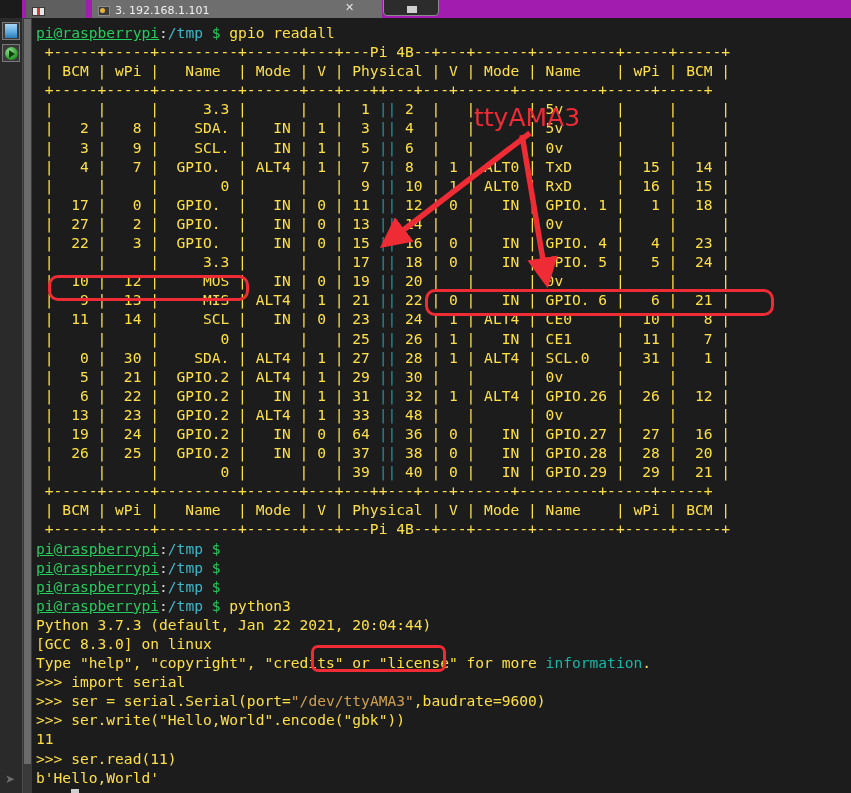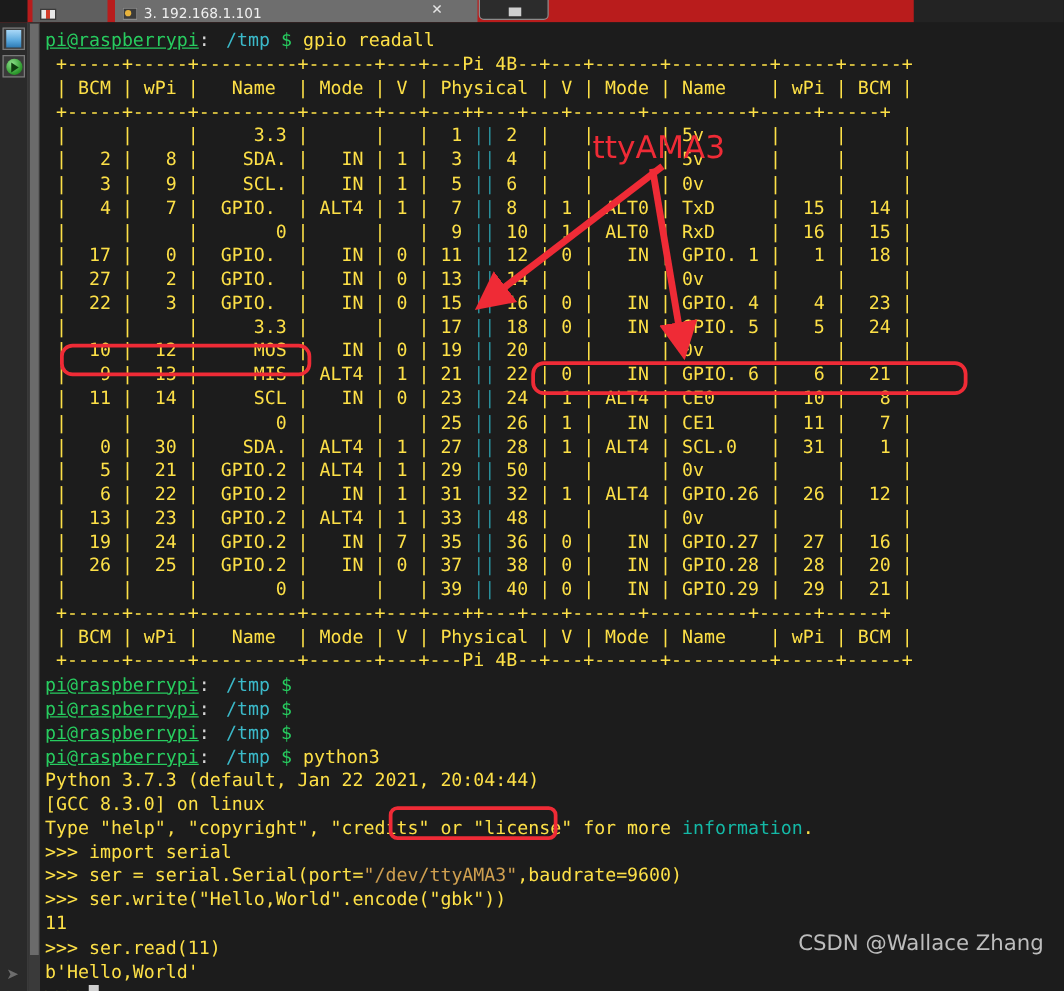--- a/index.html
+++ b/index.html
@@ -16,22 +16,22 @@
     width: 851px;
     height: 793px;
     overflow: hidden;
     background: #232323;
   }
 
   
   .tabstrip {
     position: absolute;
     left: 0; top: 0;
-    width: 731px; height: 18px;
-    background: #b91c1c;
+    width: 851px; height: 18px;
+    background: #a21caf;
     overflow: hidden;
   }
   .tab-left-gutter {
     position: absolute;
     left: 0; top: 0;
     width: 22px; height: 18px;
     background: #1b1b1b;
   }
   .tab {
     position: absolute;
@@ -187,21 +187,21 @@
     margin: 0;
     font-family: "DejaVu Sans Mono", "Liberation Mono", monospace;
     font-size: 14.6px;
     line-height: 19.1px;
     color: #d6d6d6;
     white-space: pre;
     letter-spacing: 0px;
   }
   .c-user   { color: #27cc5f; text-decoration: underline; }
   .c-colon  { color: #d6d6d6; }
-  .c-path   { color: #3bb9c9; margin-left: 13px; }
+  .c-path   { color: #3bb9c9; }
   .c-dollar { color: #27cc5f; }
   .c-plain  { color: #fde047; }
   .c-teal   { color: #2a8f9b; }
   .c-blue   { color: #14b8a6; }
   .c-string { color: #d0a050; }
 
   .cursor {
     display: inline-block;
     width: 8px;
     height: 15px;
@@ -292,24 +292,24 @@
 <span class="c-plain"> |     |     |       0 |      |   |  9 </span><span class="c-teal">||</span><span class="c-plain"> 10 | 1 | ALT0 | RxD     |  16 |  15 |</span>
 <span class="c-plain"> |  17 |   0 |  GPIO.  |   IN | 0 | 11 </span><span class="c-teal">||</span><span class="c-plain"> 12 | 0 |   IN | GPIO. 1 |   1 |  18 |</span>
 <span class="c-plain"> |  27 |   2 |  GPIO.  |   IN | 0 | 13 </span><span class="c-teal">||</span><span class="c-plain"> 14 |   |      | 0v      |     |     |</span>
 <span class="c-plain"> |  22 |   3 |  GPIO.  |   IN | 0 | 15 </span><span class="c-teal">||</span><span class="c-plain"> 16 | 0 |   IN | GPIO. 4 |   4 |  23 |</span>
 <span class="c-plain"> |     |     |     3.3 |      |   | 17 </span><span class="c-teal">||</span><span class="c-plain"> 18 | 0 |   IN | GPIO. 5 |   5 |  24 |</span>
 <span class="c-plain"> |  10 |  12 |     MOS |   IN | 0 | 19 </span><span class="c-teal">||</span><span class="c-plain"> 20 |   |      | 0v      |     |     |</span>
 <span class="c-plain"> |   9 |  13 |     MIS | ALT4 | 1 | 21 </span><span class="c-teal">||</span><span class="c-plain"> 22 | 0 |   IN | GPIO. 6 |   6 |  21 |</span>
 <span class="c-plain"> |  11 |  14 |     SCL |   IN | 0 | 23 </span><span class="c-teal">||</span><span class="c-plain"> 24 | 1 | ALT4 | CE0     |  10 |   8 |</span>
 <span class="c-plain"> |     |     |       0 |      |   | 25 </span><span class="c-teal">||</span><span class="c-plain"> 26 | 1 |   IN | CE1     |  11 |   7 |</span>
 <span class="c-plain"> |   0 |  30 |    SDA. | ALT4 | 1 | 27 </span><span class="c-teal">||</span><span class="c-plain"> 28 | 1 | ALT4 | SCL.0   |  31 |   1 |</span>
-<span class="c-plain"> |   5 |  21 |  GPIO.2 | ALT4 | 1 | 29 </span><span class="c-teal">||</span><span class="c-plain"> 50 |   |      | 0v      |     |     |</span>
+<span class="c-plain"> |   5 |  21 |  GPIO.2 | ALT4 | 1 | 29 </span><span class="c-teal">||</span><span class="c-plain"> 30 |   |      | 0v      |     |     |</span>
 <span class="c-plain"> |   6 |  22 |  GPIO.2 |   IN | 1 | 31 </span><span class="c-teal">||</span><span class="c-plain"> 32 | 1 | ALT4 | GPIO.26 |  26 |  12 |</span>
 <span class="c-plain"> |  13 |  23 |  GPIO.2 | ALT4 | 1 | 33 </span><span class="c-teal">||</span><span class="c-plain"> 48 |   |      | 0v      |     |     |</span>
-<span class="c-plain"> |  19 |  24 |  GPIO.2 |   IN | 7 | 35 </span><span class="c-teal">||</span><span class="c-plain"> 36 | 0 |   IN | GPIO.27 |  27 |  16 |</span>
+<span class="c-plain"> |  19 |  24 |  GPIO.2 |   IN | 0 | 64 </span><span class="c-teal">||</span><span class="c-plain"> 36 | 0 |   IN | GPIO.27 |  27 |  16 |</span>
 <span class="c-plain"> |  26 |  25 |  GPIO.2 |   IN | 0 | 37 </span><span class="c-teal">||</span><span class="c-plain"> 38 | 0 |   IN | GPIO.28 |  28 |  20 |</span>
 <span class="c-plain"> |     |     |       0 |      |   | 39 </span><span class="c-teal">||</span><span class="c-plain"> 40 | 0 |   IN | GPIO.29 |  29 |  21 |</span>
 <span class="c-plain"> +-----+-----+---------+------+---+---++---+---+------+---------+-----+-----+</span>
 <span class="c-plain"> | BCM | wPi |   Name  | Mode | V | Physical | V | Mode | Name    | wPi | BCM |</span>
 <span class="c-plain"> +-----+-----+---------+------+---+---Pi 4B--+---+------+---------+-----+-----+</span>
 <span class="c-user">pi@raspberrypi</span><span class="c-colon">:</span><span class="c-path">/tmp</span><span class="c-dollar"> $ </span>
 <span class="c-user">pi@raspberrypi</span><span class="c-colon">:</span><span class="c-path">/tmp</span><span class="c-dollar"> $ </span>
 <span class="c-user">pi@raspberrypi</span><span class="c-colon">:</span><span class="c-path">/tmp</span><span class="c-dollar"> $ </span>
 <span class="c-user">pi@raspberrypi</span><span class="c-colon">:</span><span class="c-path">/tmp</span><span class="c-dollar"> $ </span><span class="c-plain">python3</span>
 <span class="c-plain">Python 3.7.3 (default, Jan 22 2021, 20:04:44)</span>
@@ -341,15 +341,14 @@
       <line x1="522" y1="135" x2="545" y2="272" stroke="#ef2b36" stroke-width="5.5" marker-end="url(#ah)"></line>
     </svg>
 
     <div class="anno-box" style="left:48px; top:275px; width:201px; height:26px;"></div>
 
     <div class="anno-box" style="left:425px; top:289px; width:349px; height:27px;"></div>
 
     <div class="anno-box tight" style="left:311px; top:645px; width:135px; height:27px;"></div>
   </div>
 
-  <div class="watermark">CSDN @Wallace Zhang</div>
 
 </div>
 
 </body></html>

